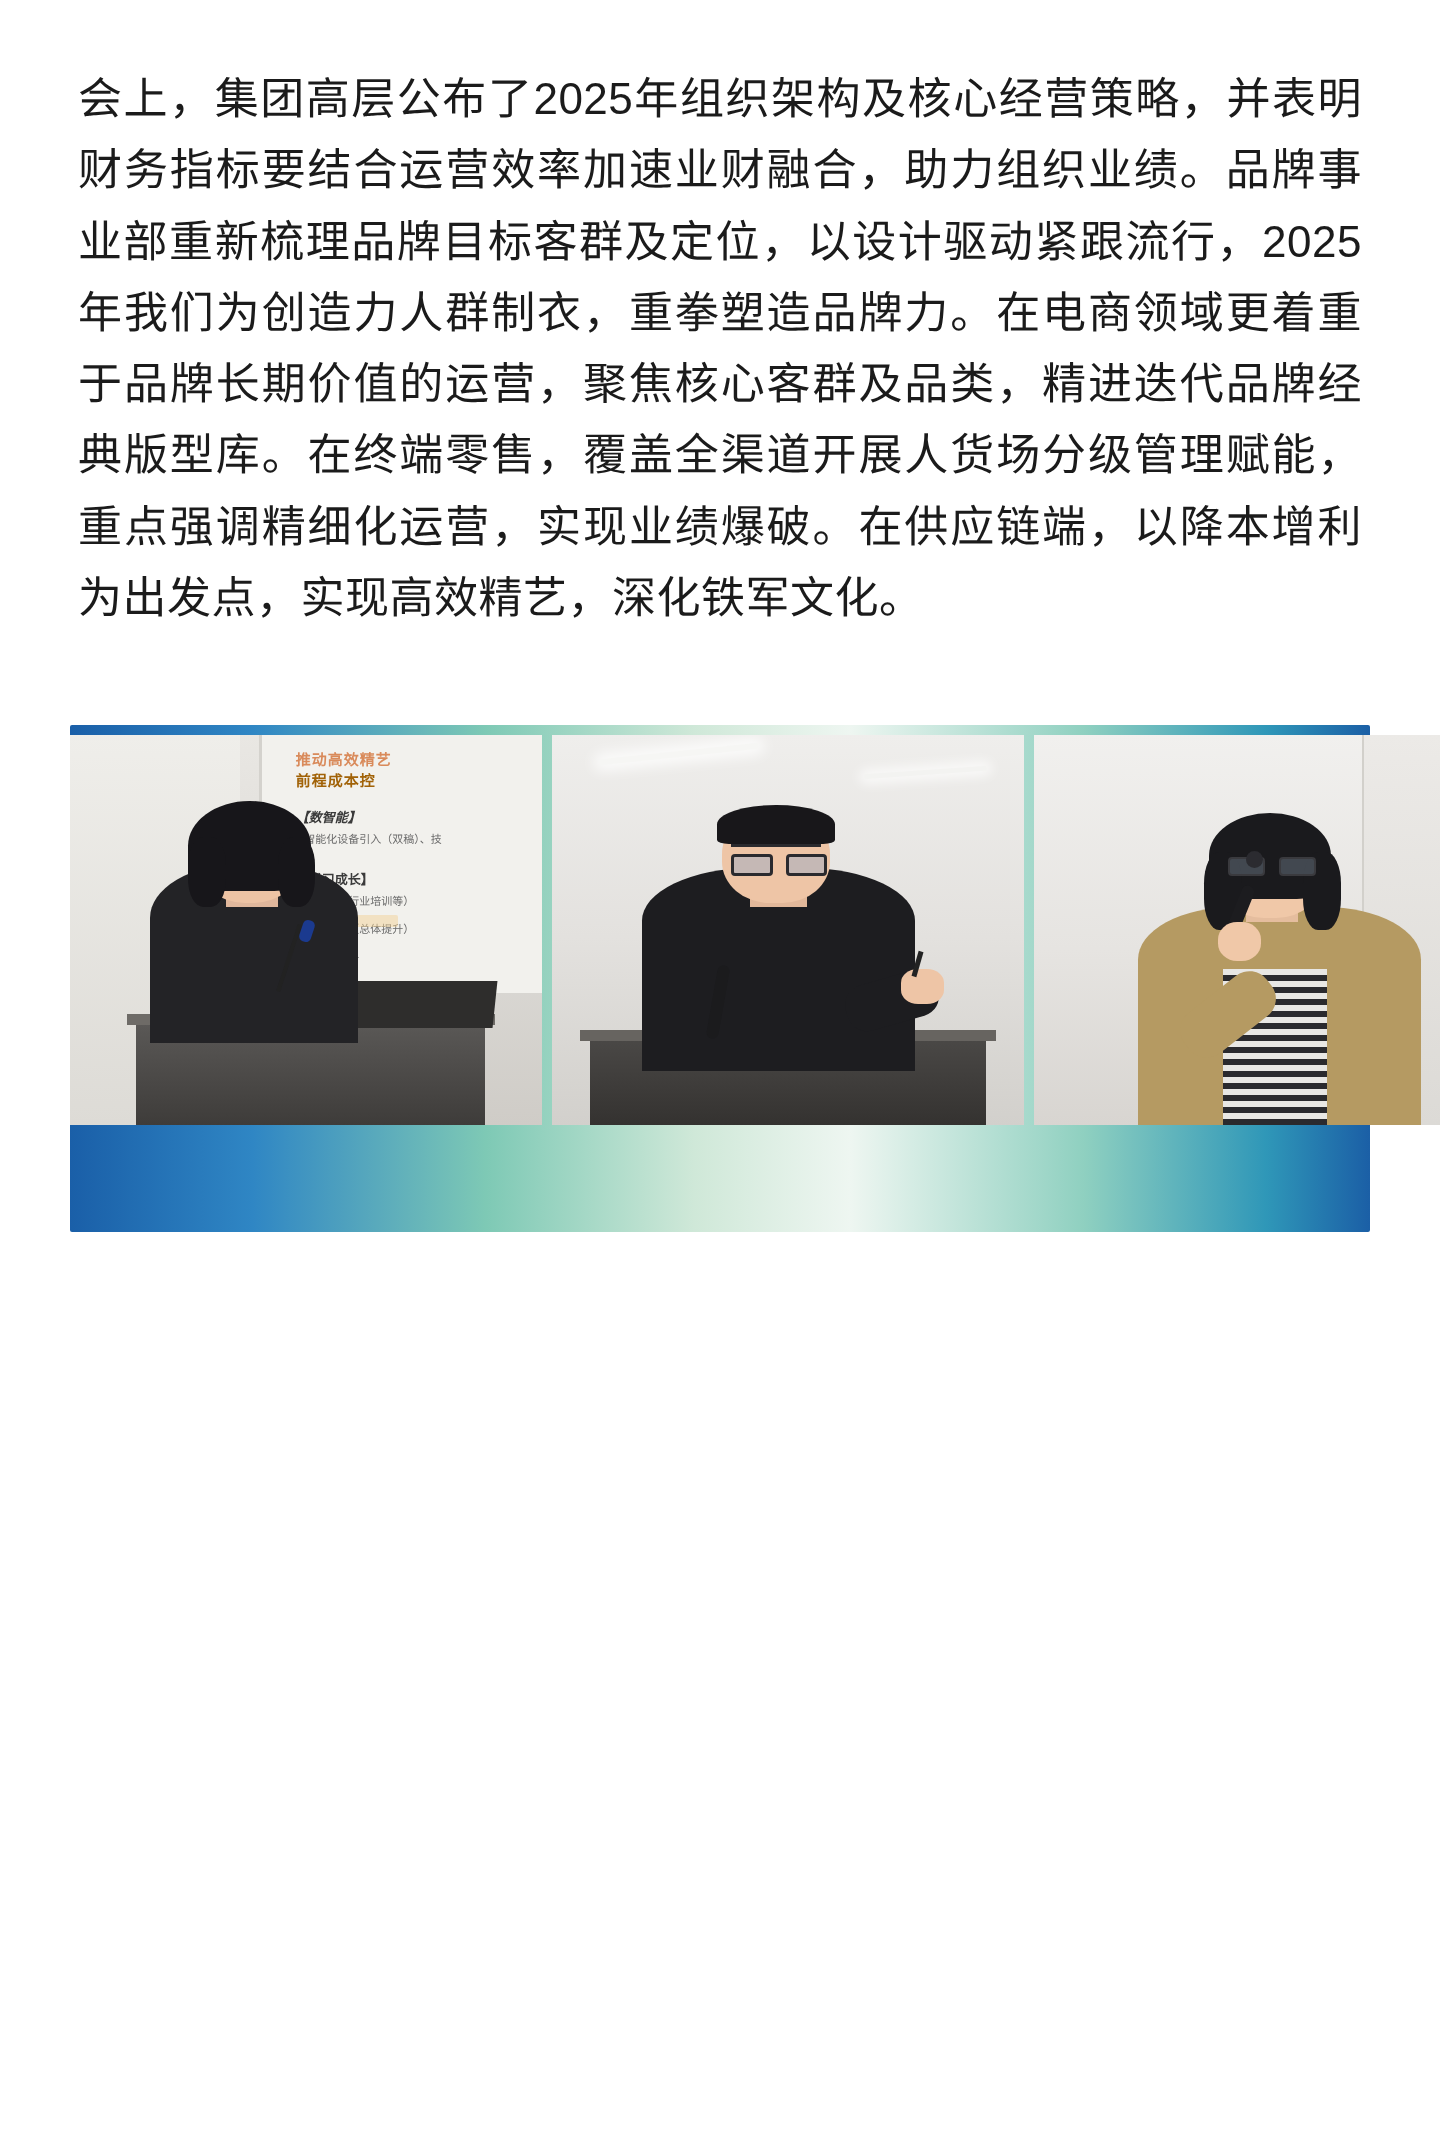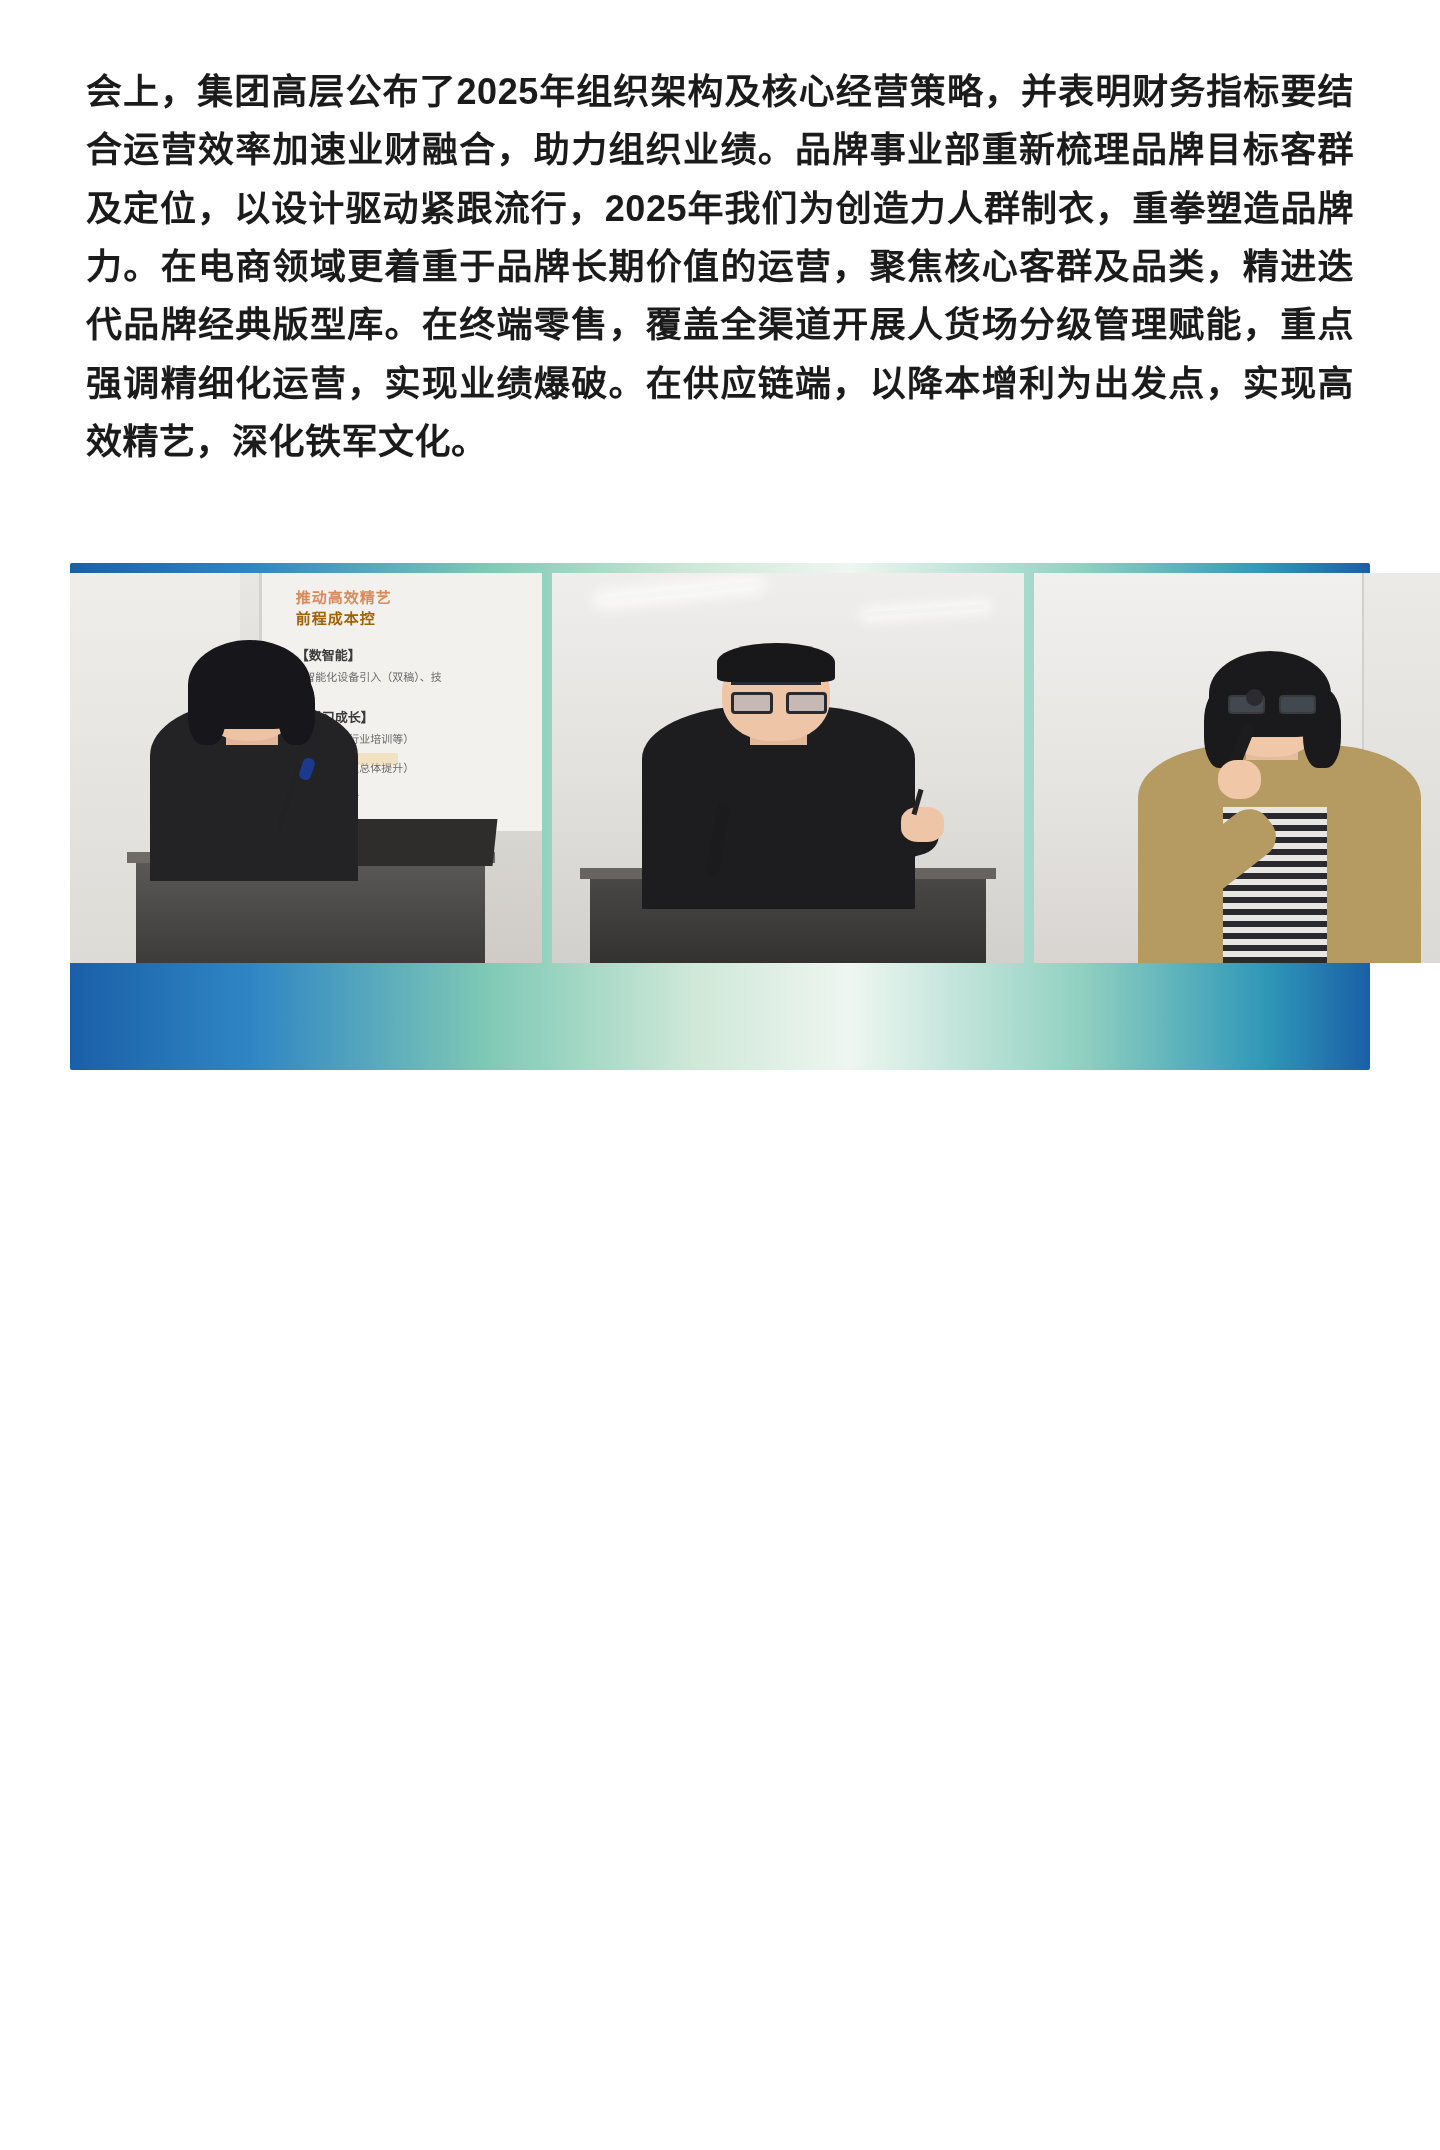--- a/index.html
+++ b/index.html
@@ -18,28 +18,28 @@
   .page {
     width: 1440px;
     height: 2150px;
     box-sizing: border-box;
     padding: 55px 70px 0 70px;
     position: relative;
   }
 
   
   .para {
-    font-size: 36px;
+    font-size: 44px;
     line-height: 1.62;
     letter-spacing: 0.5px;
     color: #1b1b1b;
     text-align: justify;
     text-justify: inter-ideograph;
-    margin: 16px;
-    font-weight: 700;
+    margin: 8px;
+    font-weight: 400;
   }
   .para-top {
     margin-top: 8px;
   }
   .para-bottom {
     margin-top: 0;
   }
 
   
   .photo-section {
@@ -310,21 +310,21 @@
     <div class="gradient-bar"></div>
 
     <div class="photo-row">
 
       <div class="photo">
         <div class="p1-bg"></div>
         <div class="p1-wall"></div>
         <div class="p1-screen">
           <span class="hdr">推动高效精艺</span>
           <span class="hdr2">前程成本控</span>
-          <span class="sec" style="left:12%;top:28%;">【数智能】</span>
+          <span class="sec" style="left:12%;top:28%;font-style:italic;">【数智能】</span>
           <span class="txt" style="left:15%;top:37%;">智能化设备引入（双稿）、技</span>
           <span class="sec" style="left:12%;top:52%;">【学习成长】</span>
           <span class="txt" style="left:15%;top:61%;">开展多次行业培训等）</span>
           <span class="txt" style="left:15%;top:72%;">成功推行（总体提升）</span>
           <span class="txt" style="left:15%;top:83%;">率整体提升</span>
           <div class="hl" style="left:14%;top:70%;width:34%;opacity:.45;"></div>
         </div>
         <div class="p1-desk"></div>
         <div class="p1-desk-top"></div>
         <div class="p1-laptop"></div>

